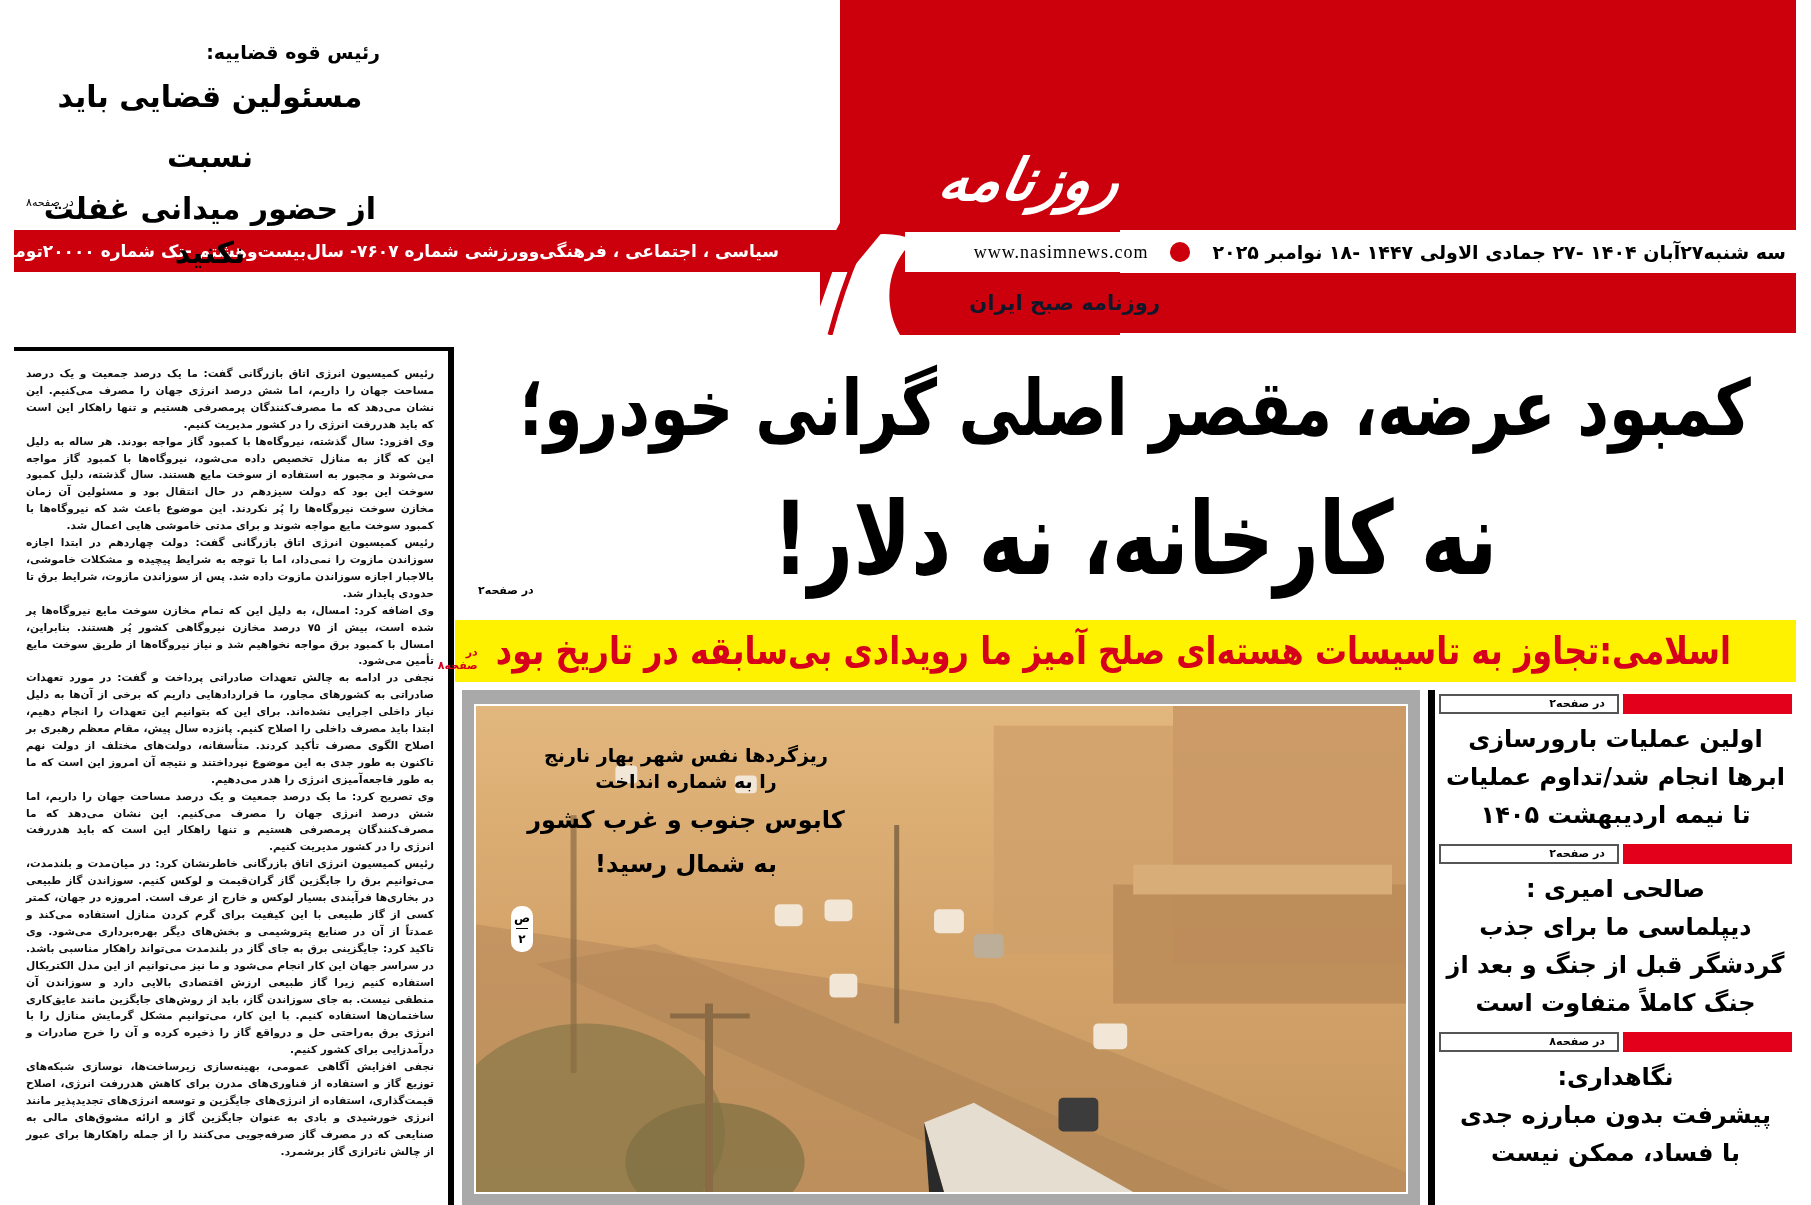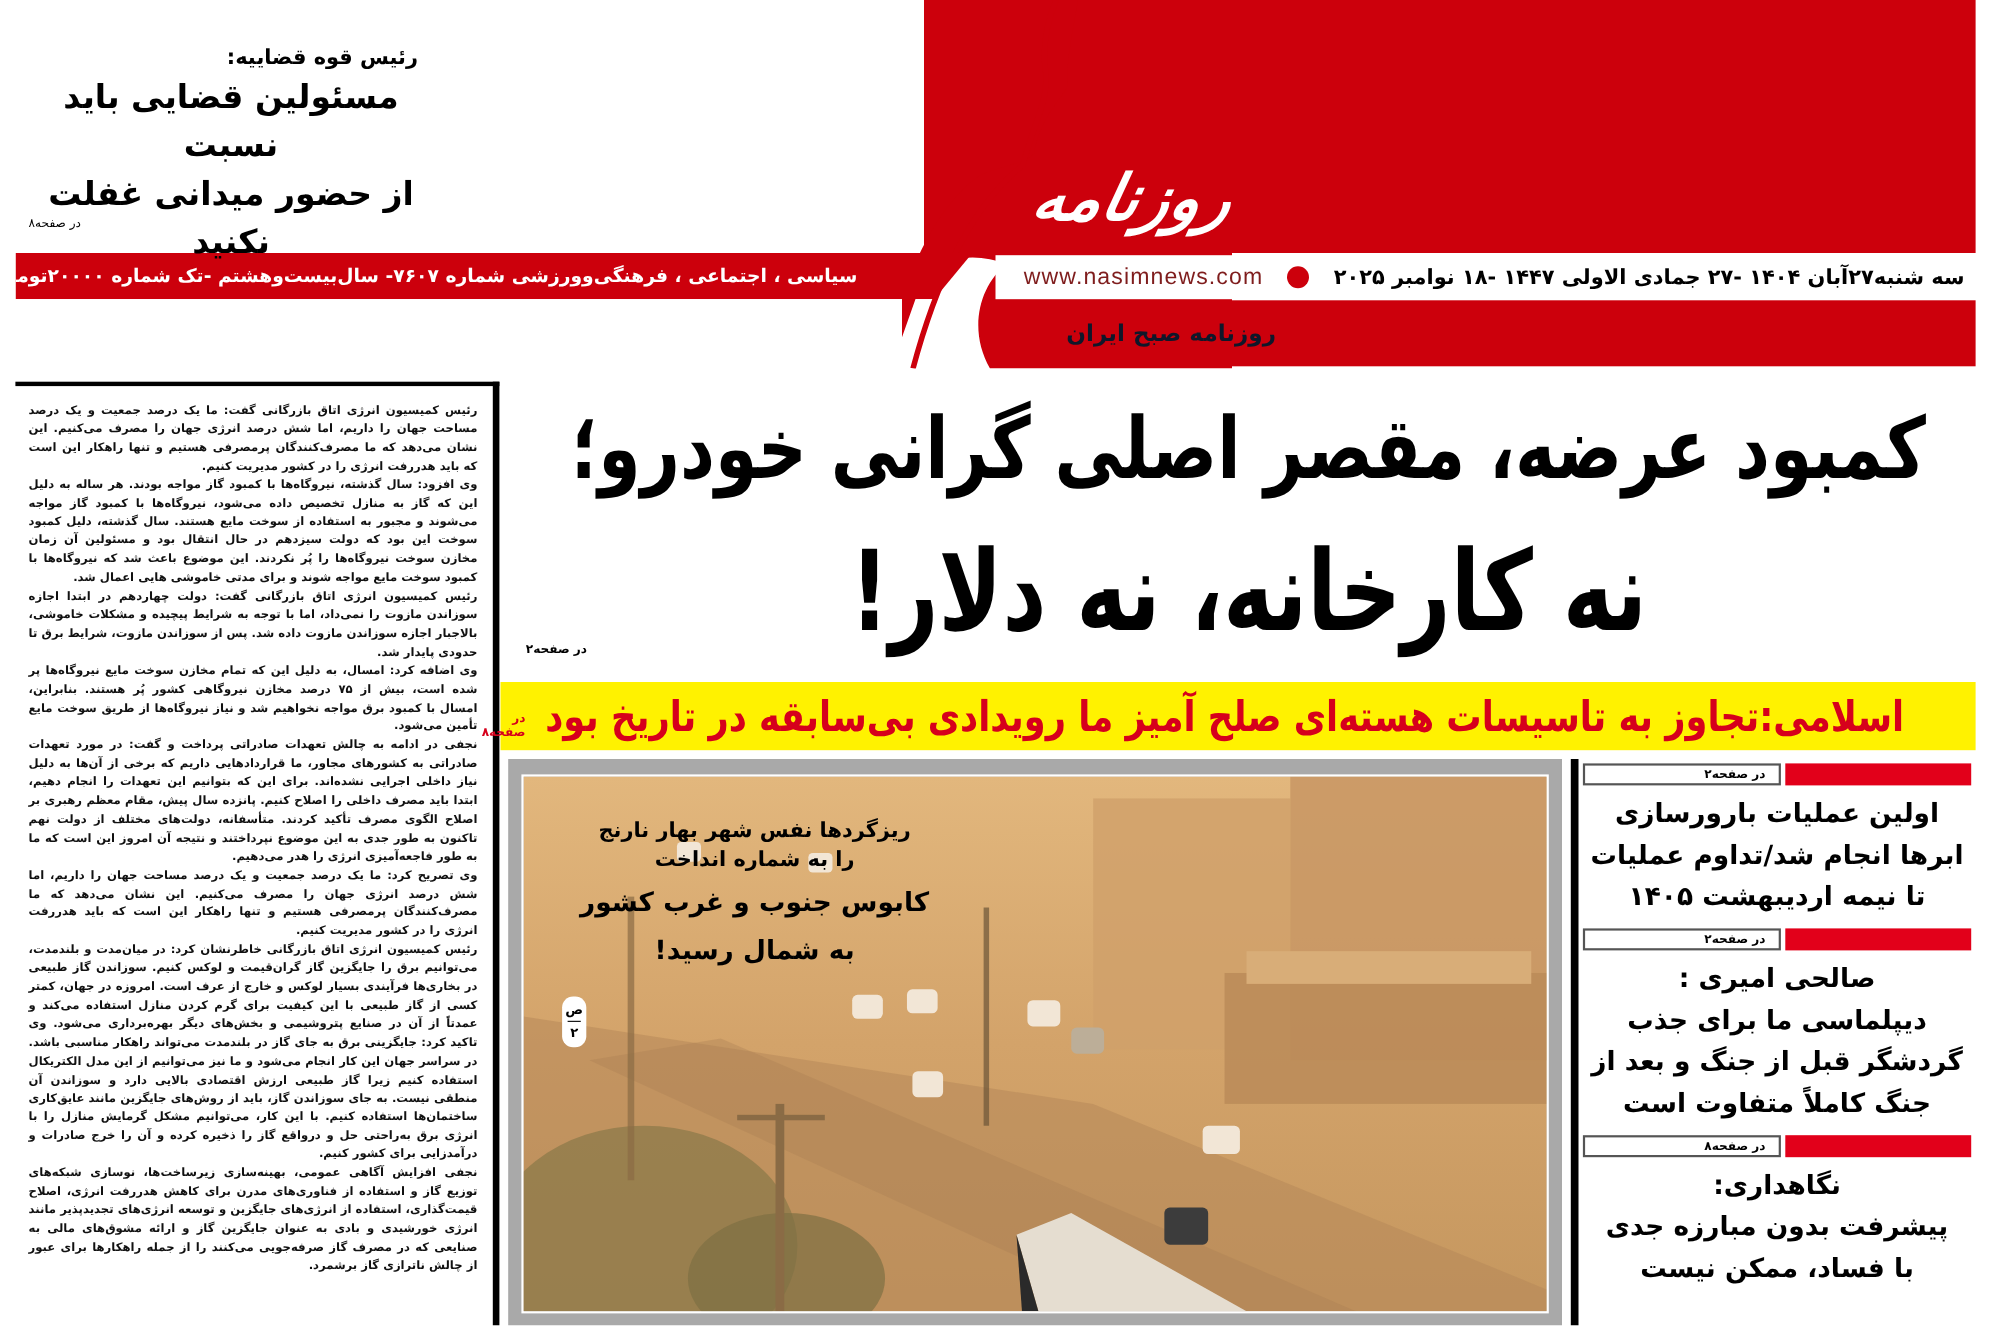--- a/index.html
+++ b/index.html
@@ -26,21 +26,21 @@
     background: #ffffff; display: flex; align-items: center; direction: rtl;
   }
   .dateline-text {
     font-family: "DejaVu Sans", sans-serif; font-weight: bold; font-size: 19px;
     padding-right: 10px; white-space: nowrap;
   }
   .dateline-dot {
     width: 20px; height: 20px; border-radius: 50%; background: #cc000c; margin: 0 22px;
   }
   .dateline-url {
-    font-family: Liberation Sans, sans-serif; font-size: 21px; color: #7f1d1d;
+    font-family: Liberation Serif, serif; font-size: 18px; color: #000000;
     direction: ltr; letter-spacing: 1px;
   }
   .mast-red-bottom {
     position: absolute; left: 900px; top: 273px; width: 896px; height: 60px;
     background: #cc000c;
   }
   .tagline {
     position: absolute; left: 960px; top: 283px; width: 200px; height: 40px;
     color: #0f172a; font-weight: bold; font-size: 21px; direction: rtl; text-align: right;
     line-height: 40px;
@@ -51,21 +51,21 @@
     display: flex; align-items: center; padding-right: 105px;
     font-size: 17px; font-weight: bold; white-space: nowrap; overflow: hidden;
     clip-path: polygon(0 0, 100% 0, 96% 100%, 0 100%);
   }
 
   
   .teaser {
     position: absolute; left: 20px; top: 14px; width: 380px; direction: rtl; text-align: center; margin-top: 27px;
   }
   .teaser-kicker { font-size: 19px; font-weight: bold; padding-right: 20px; text-align: right; }
-  .teaser-headline { font-size: 30px; font-weight: bold; line-height: 44px; margin-top: 4px; }
+  .teaser-headline { font-size: 30px; font-weight: bold; line-height: 60px; margin-top: 4px; }
   .teaser-sub { font-size: 30px; font-weight: bold; line-height: 44px; }
   .teaser-ref {
     position: absolute; left: 26px; top: 196px; font-size: 11px; direction: rtl;
   }
 
   
   .left-col {
     position: absolute; left: 14px; top: 347px; width: 440px; height: 858px;
     border-top: 4px solid #000; border-right: 6px solid #000;
     direction: rtl; padding: 10px 14px 0 12px; overflow: hidden;

